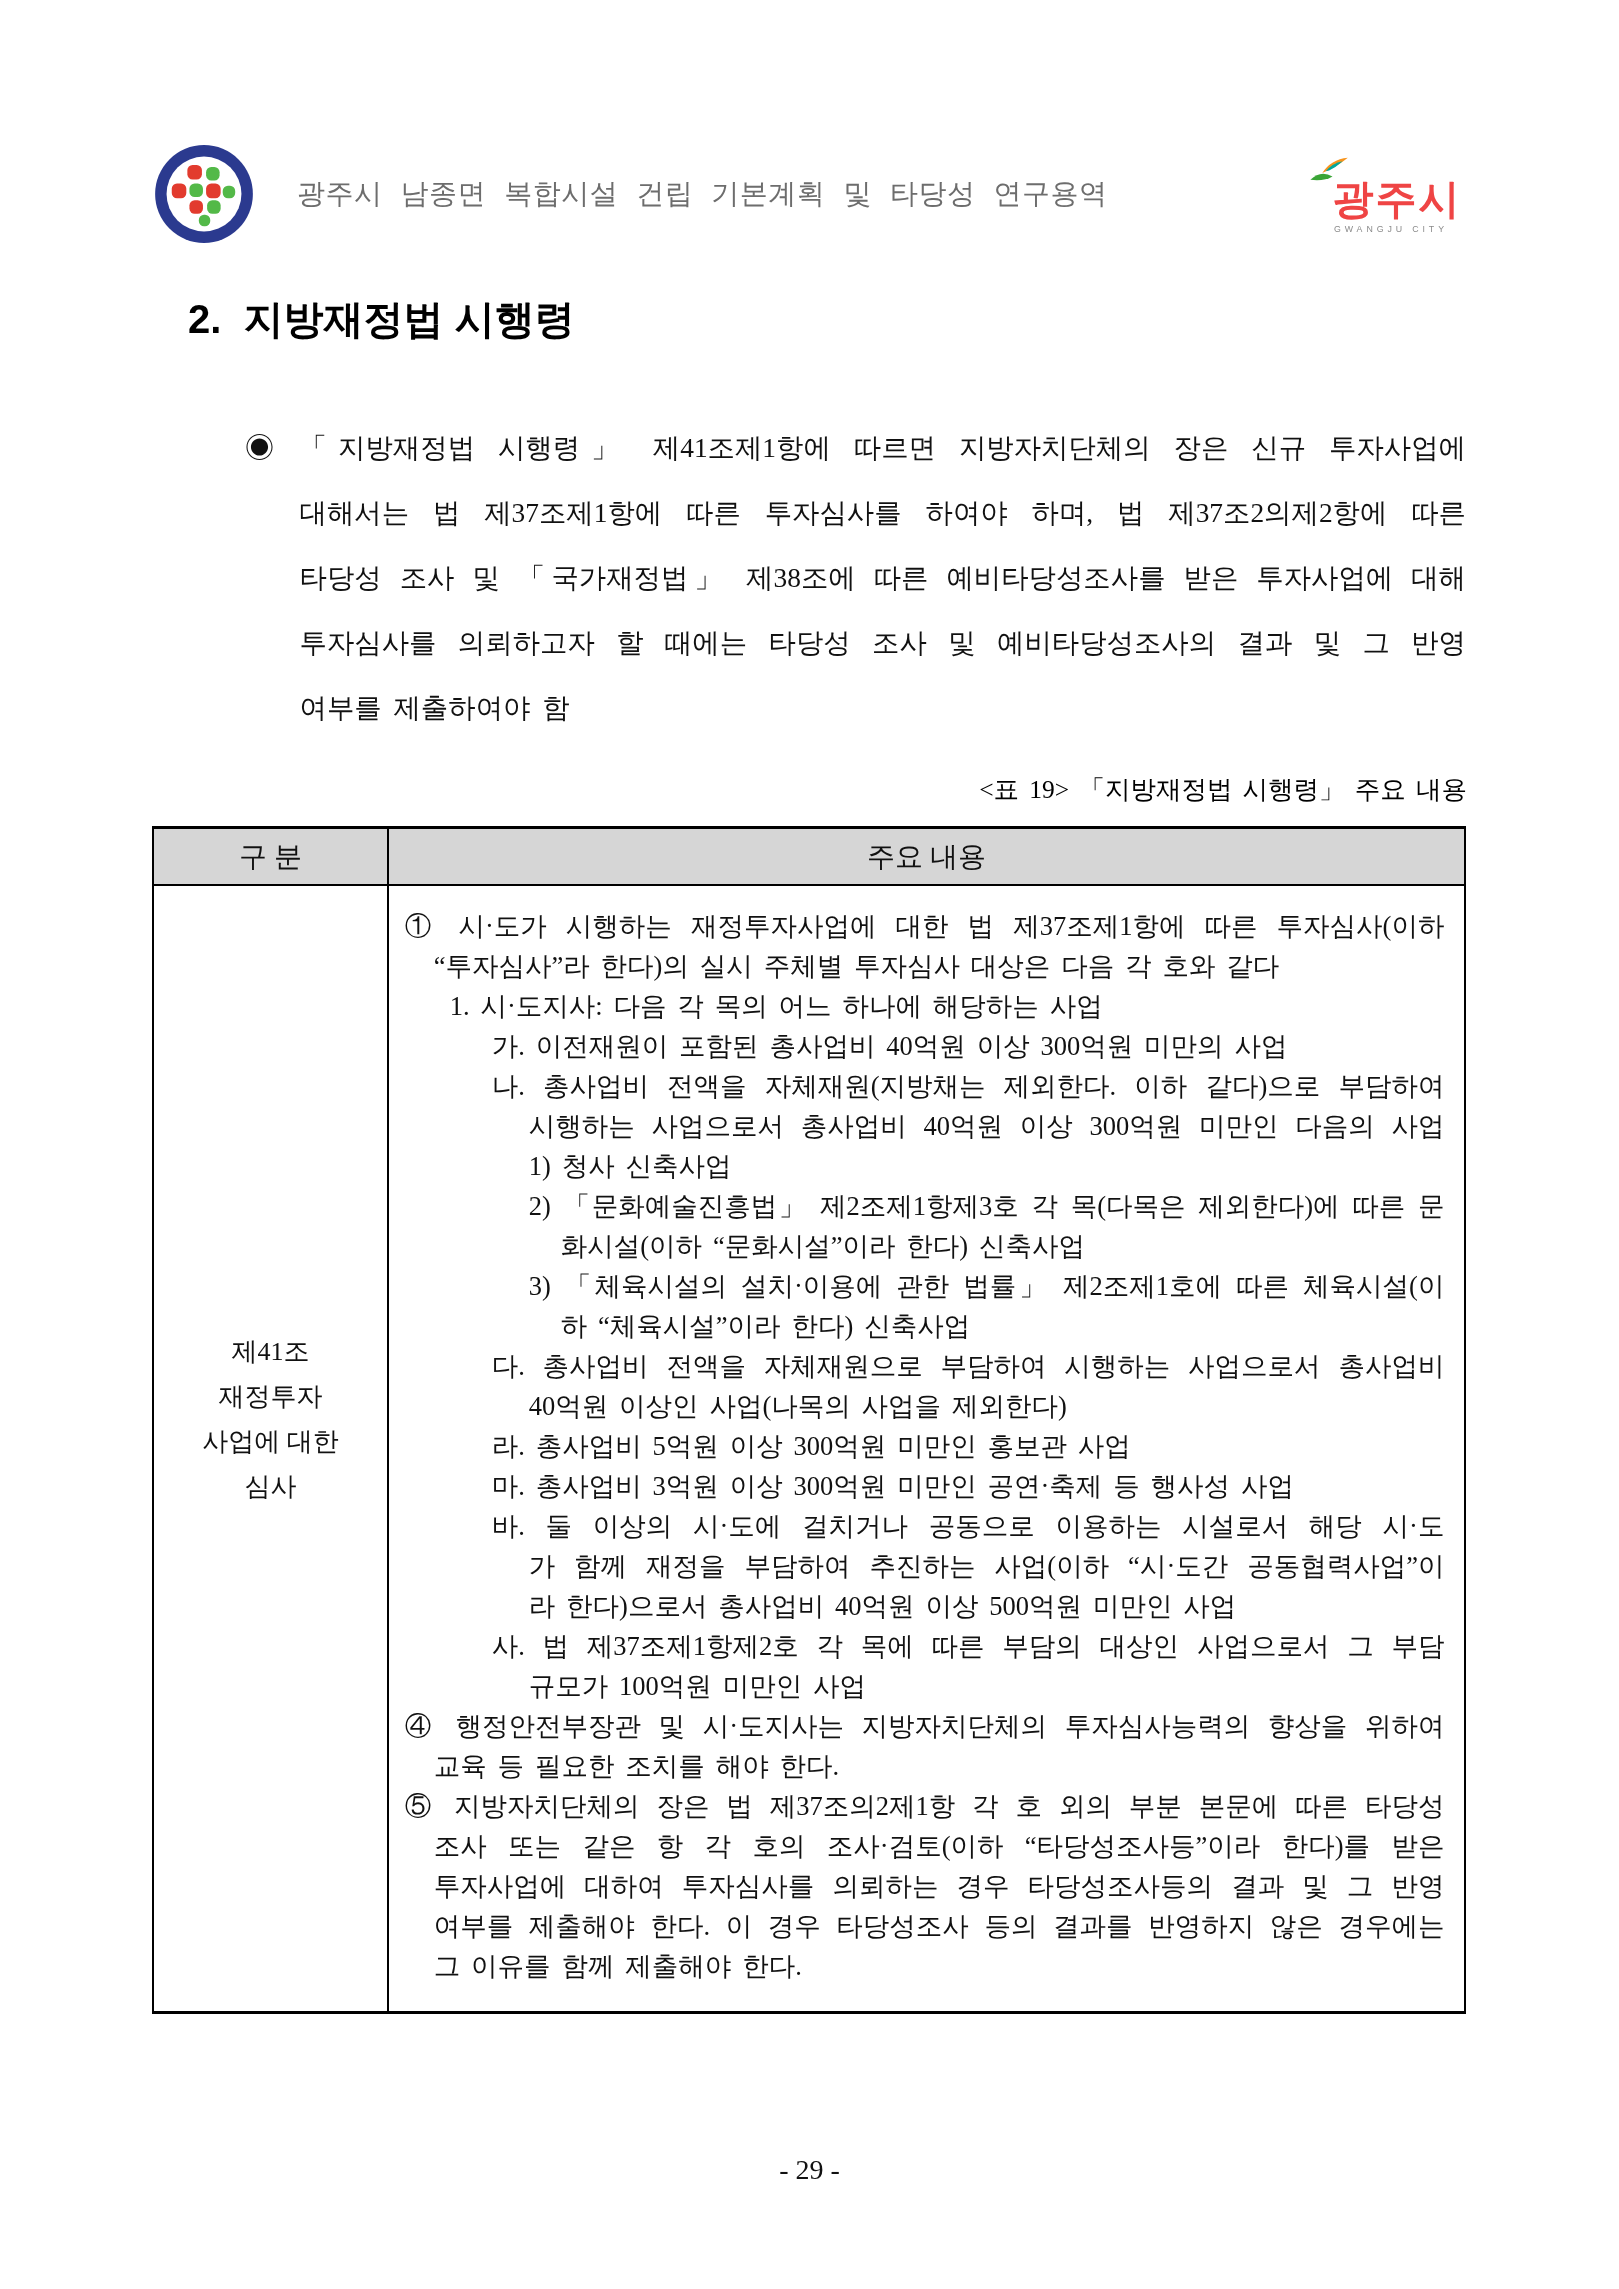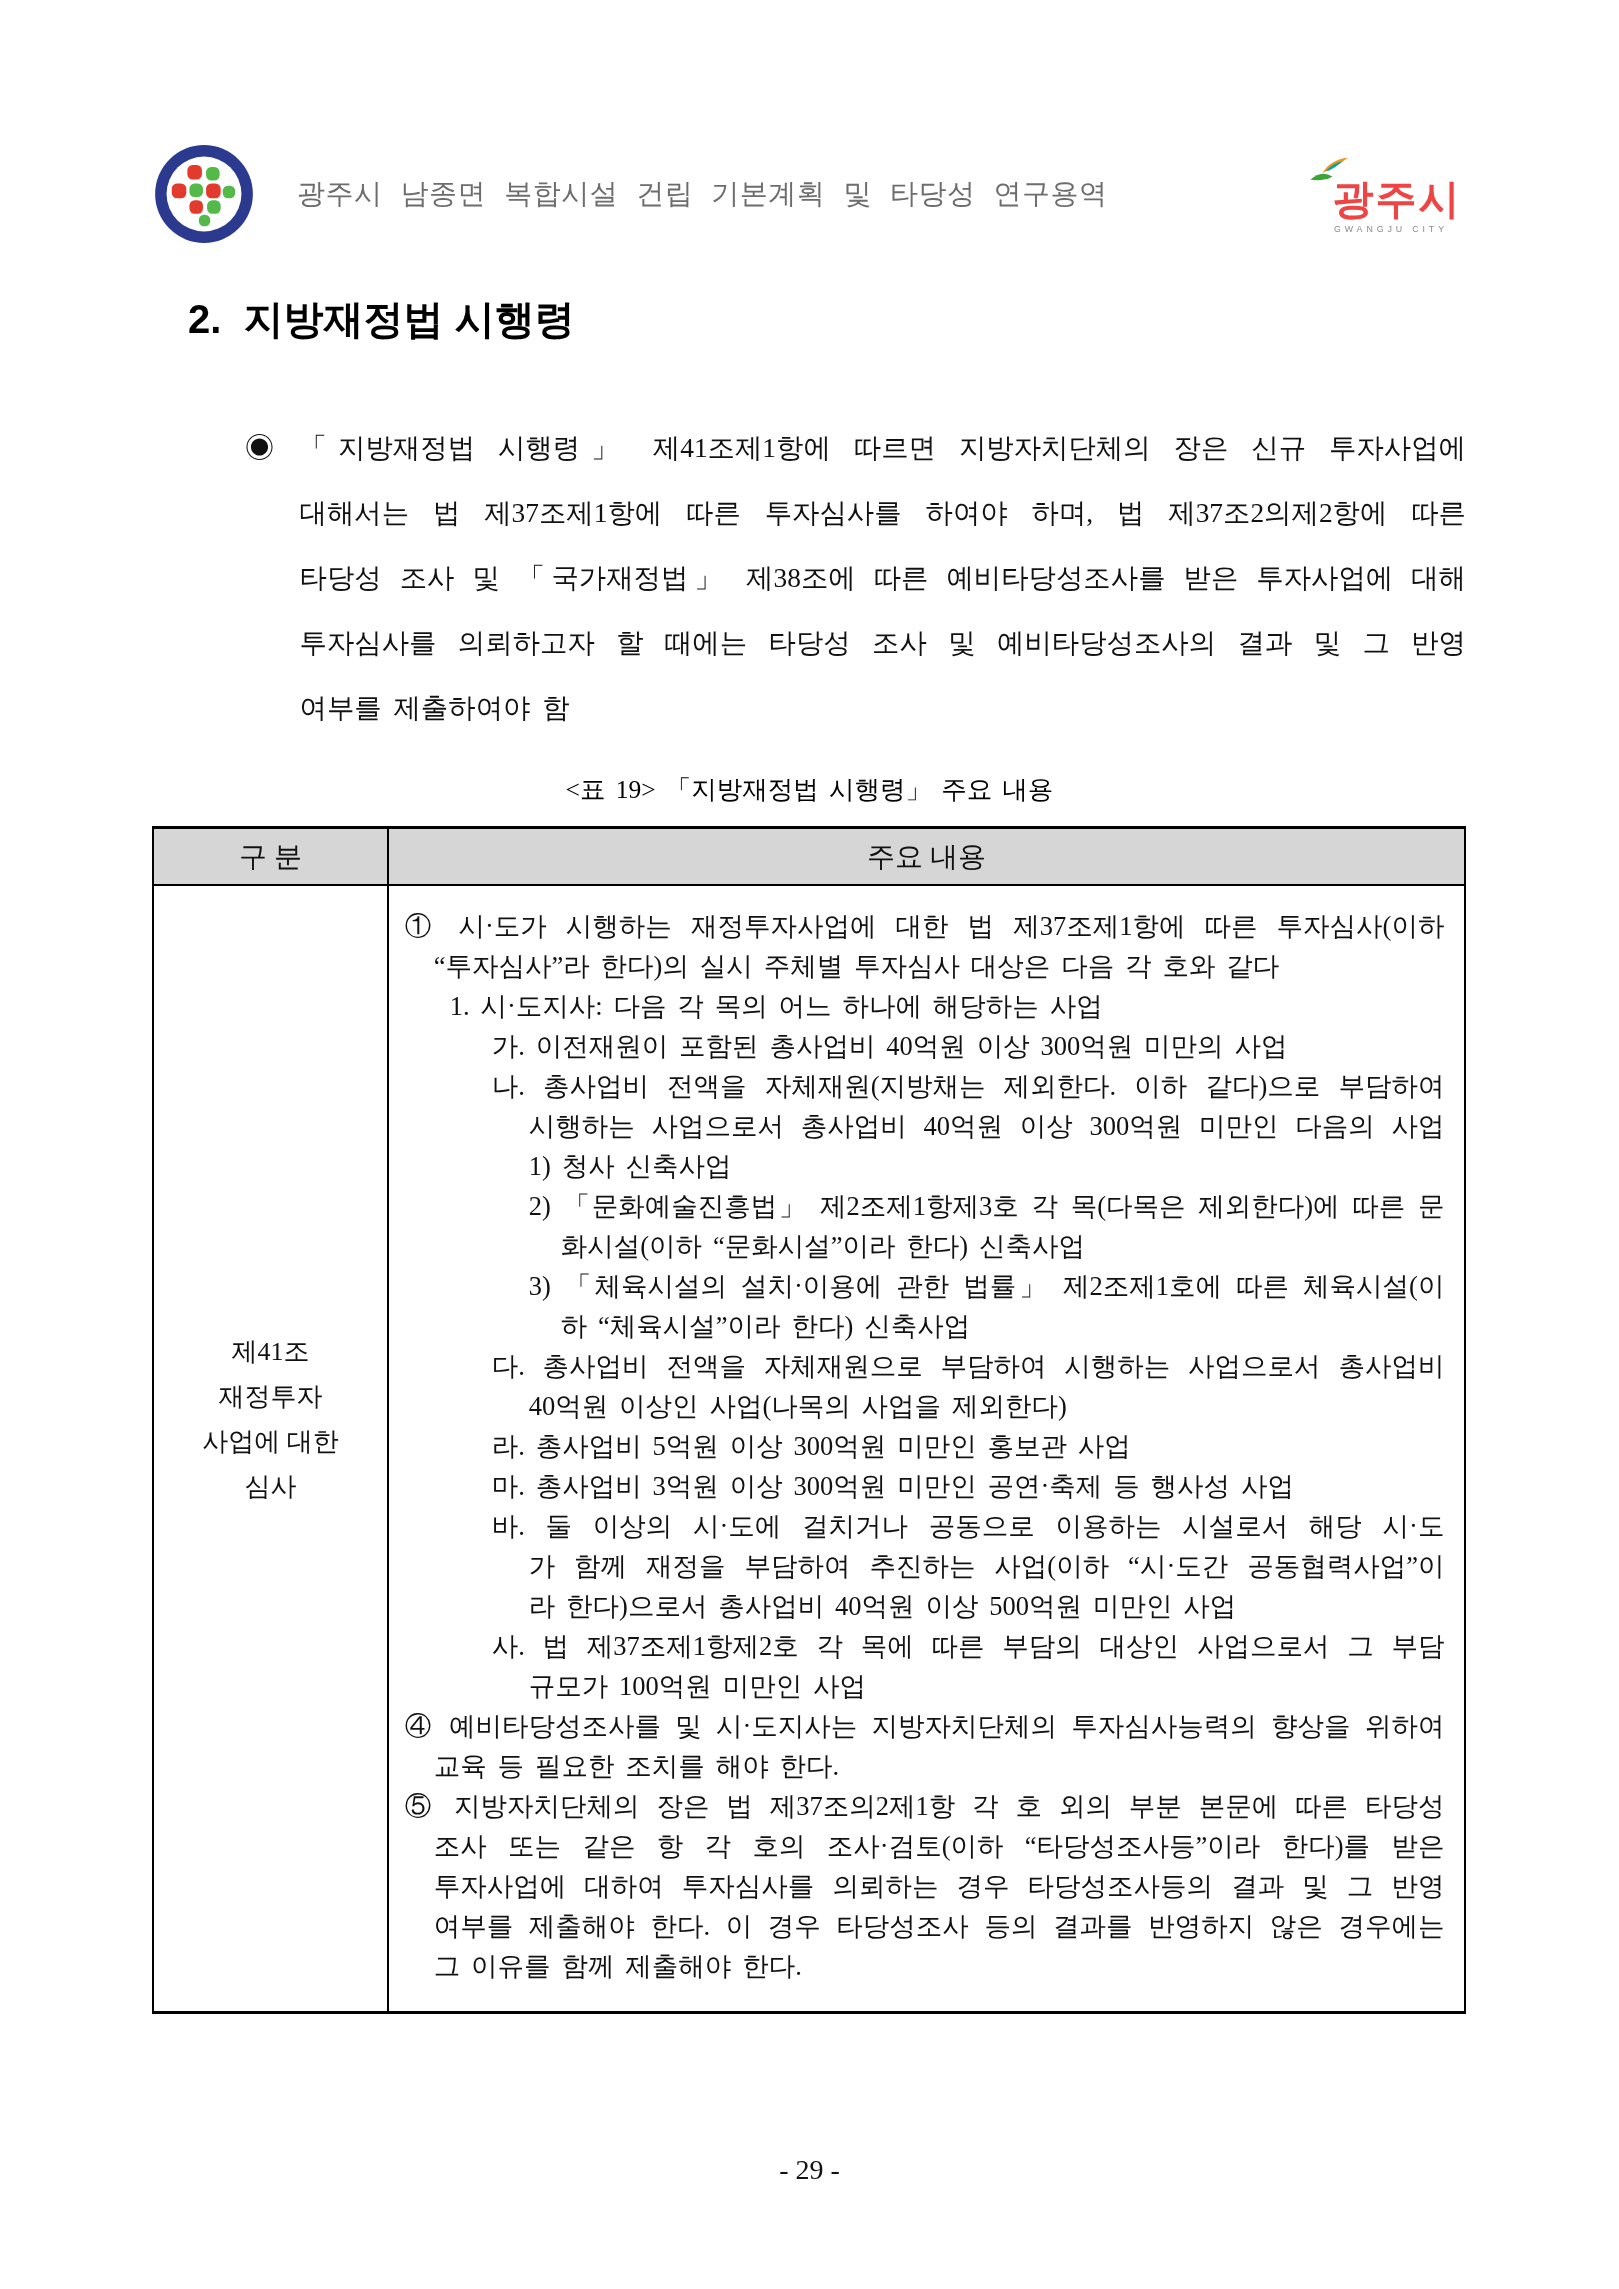--- a/index.html
+++ b/index.html
@@ -84,21 +84,21 @@
     white-space:normal;
   }
   .just{
     text-align:justify;
     text-align-last:justify;
   }
   
   .tbl-caption{
     position:absolute;
     top:772px; left:152px; right:152px;
-    text-align:center;
+    text-align:right;
     font-size:25.5px;
     word-spacing:0.15em;
     color:#000;
   }
   
   .tbl{
     position:absolute;
     top:826px; left:152px; right:153px;
     border-top:3.9px solid #000;
     border-bottom:3.9px solid #000;
@@ -231,21 +231,21 @@
           <div class="content-line ind5">하 “체육시설”이라 한다) 신축사업</div>
           <div class="content-line ind3 just">다. 총사업비 전액을 자체재원으로 부담하여 시행하는 사업으로서 총사업비</div>
           <div class="content-line ind4">40억원 이상인 사업(나목의 사업을 제외한다)</div>
           <div class="content-line ind3">라. 총사업비 5억원 이상 300억원 미만인 홍보관 사업</div>
           <div class="content-line ind3">마. 총사업비 3억원 이상 300억원 미만인 공연·축제 등 행사성 사업</div>
           <div class="content-line ind3 just">바. 둘 이상의 시·도에 걸치거나 공동으로 이용하는 시설로서 해당 시·도</div>
           <div class="content-line ind4 just">가 함께 재정을 부담하여 추진하는 사업(이하 “시·도간 공동협력사업”이</div>
           <div class="content-line ind4">라 한다)으로서 총사업비 40억원 이상 500억원 미만인 사업</div>
           <div class="content-line ind3 just">사. 법 제37조제1항제2호 각 목에 따른 부담의 대상인 사업으로서 그 부담</div>
           <div class="content-line ind4">규모가 100억원 미만인 사업</div>
-          <div class="content-line just">④ 예비타당성조사를 및 시·도지사는 지방자치단체의 투자심사능력의 향상을 위하여</div>
+          <div class="content-line just">④ 행정안전부장관 및 시·도지사는 지방자치단체의 투자심사능력의 향상을 위하여</div>
           <div class="content-line ind1">교육 등 필요한 조치를 해야 한다.</div>
           <div class="content-line just">⑤ 지방자치단체의 장은 법 제37조의2제1항 각 호 외의 부분 본문에 따른 타당성</div>
           <div class="content-line ind1 just">조사 또는 같은 항 각 호의 조사·검토(이하 “타당성조사등”이라 한다)를 받은</div>
           <div class="content-line ind1 just">투자사업에 대하여 투자심사를 의뢰하는 경우 타당성조사등의 결과 및 그 반영</div>
           <div class="content-line ind1 just">여부를 제출해야 한다. 이 경우 타당성조사 등의 결과를 반영하지 않은 경우에는</div>
           <div class="content-line ind1">그 이유를 함께 제출해야 한다.</div>
         </div>
     </div>
   </div>
 

